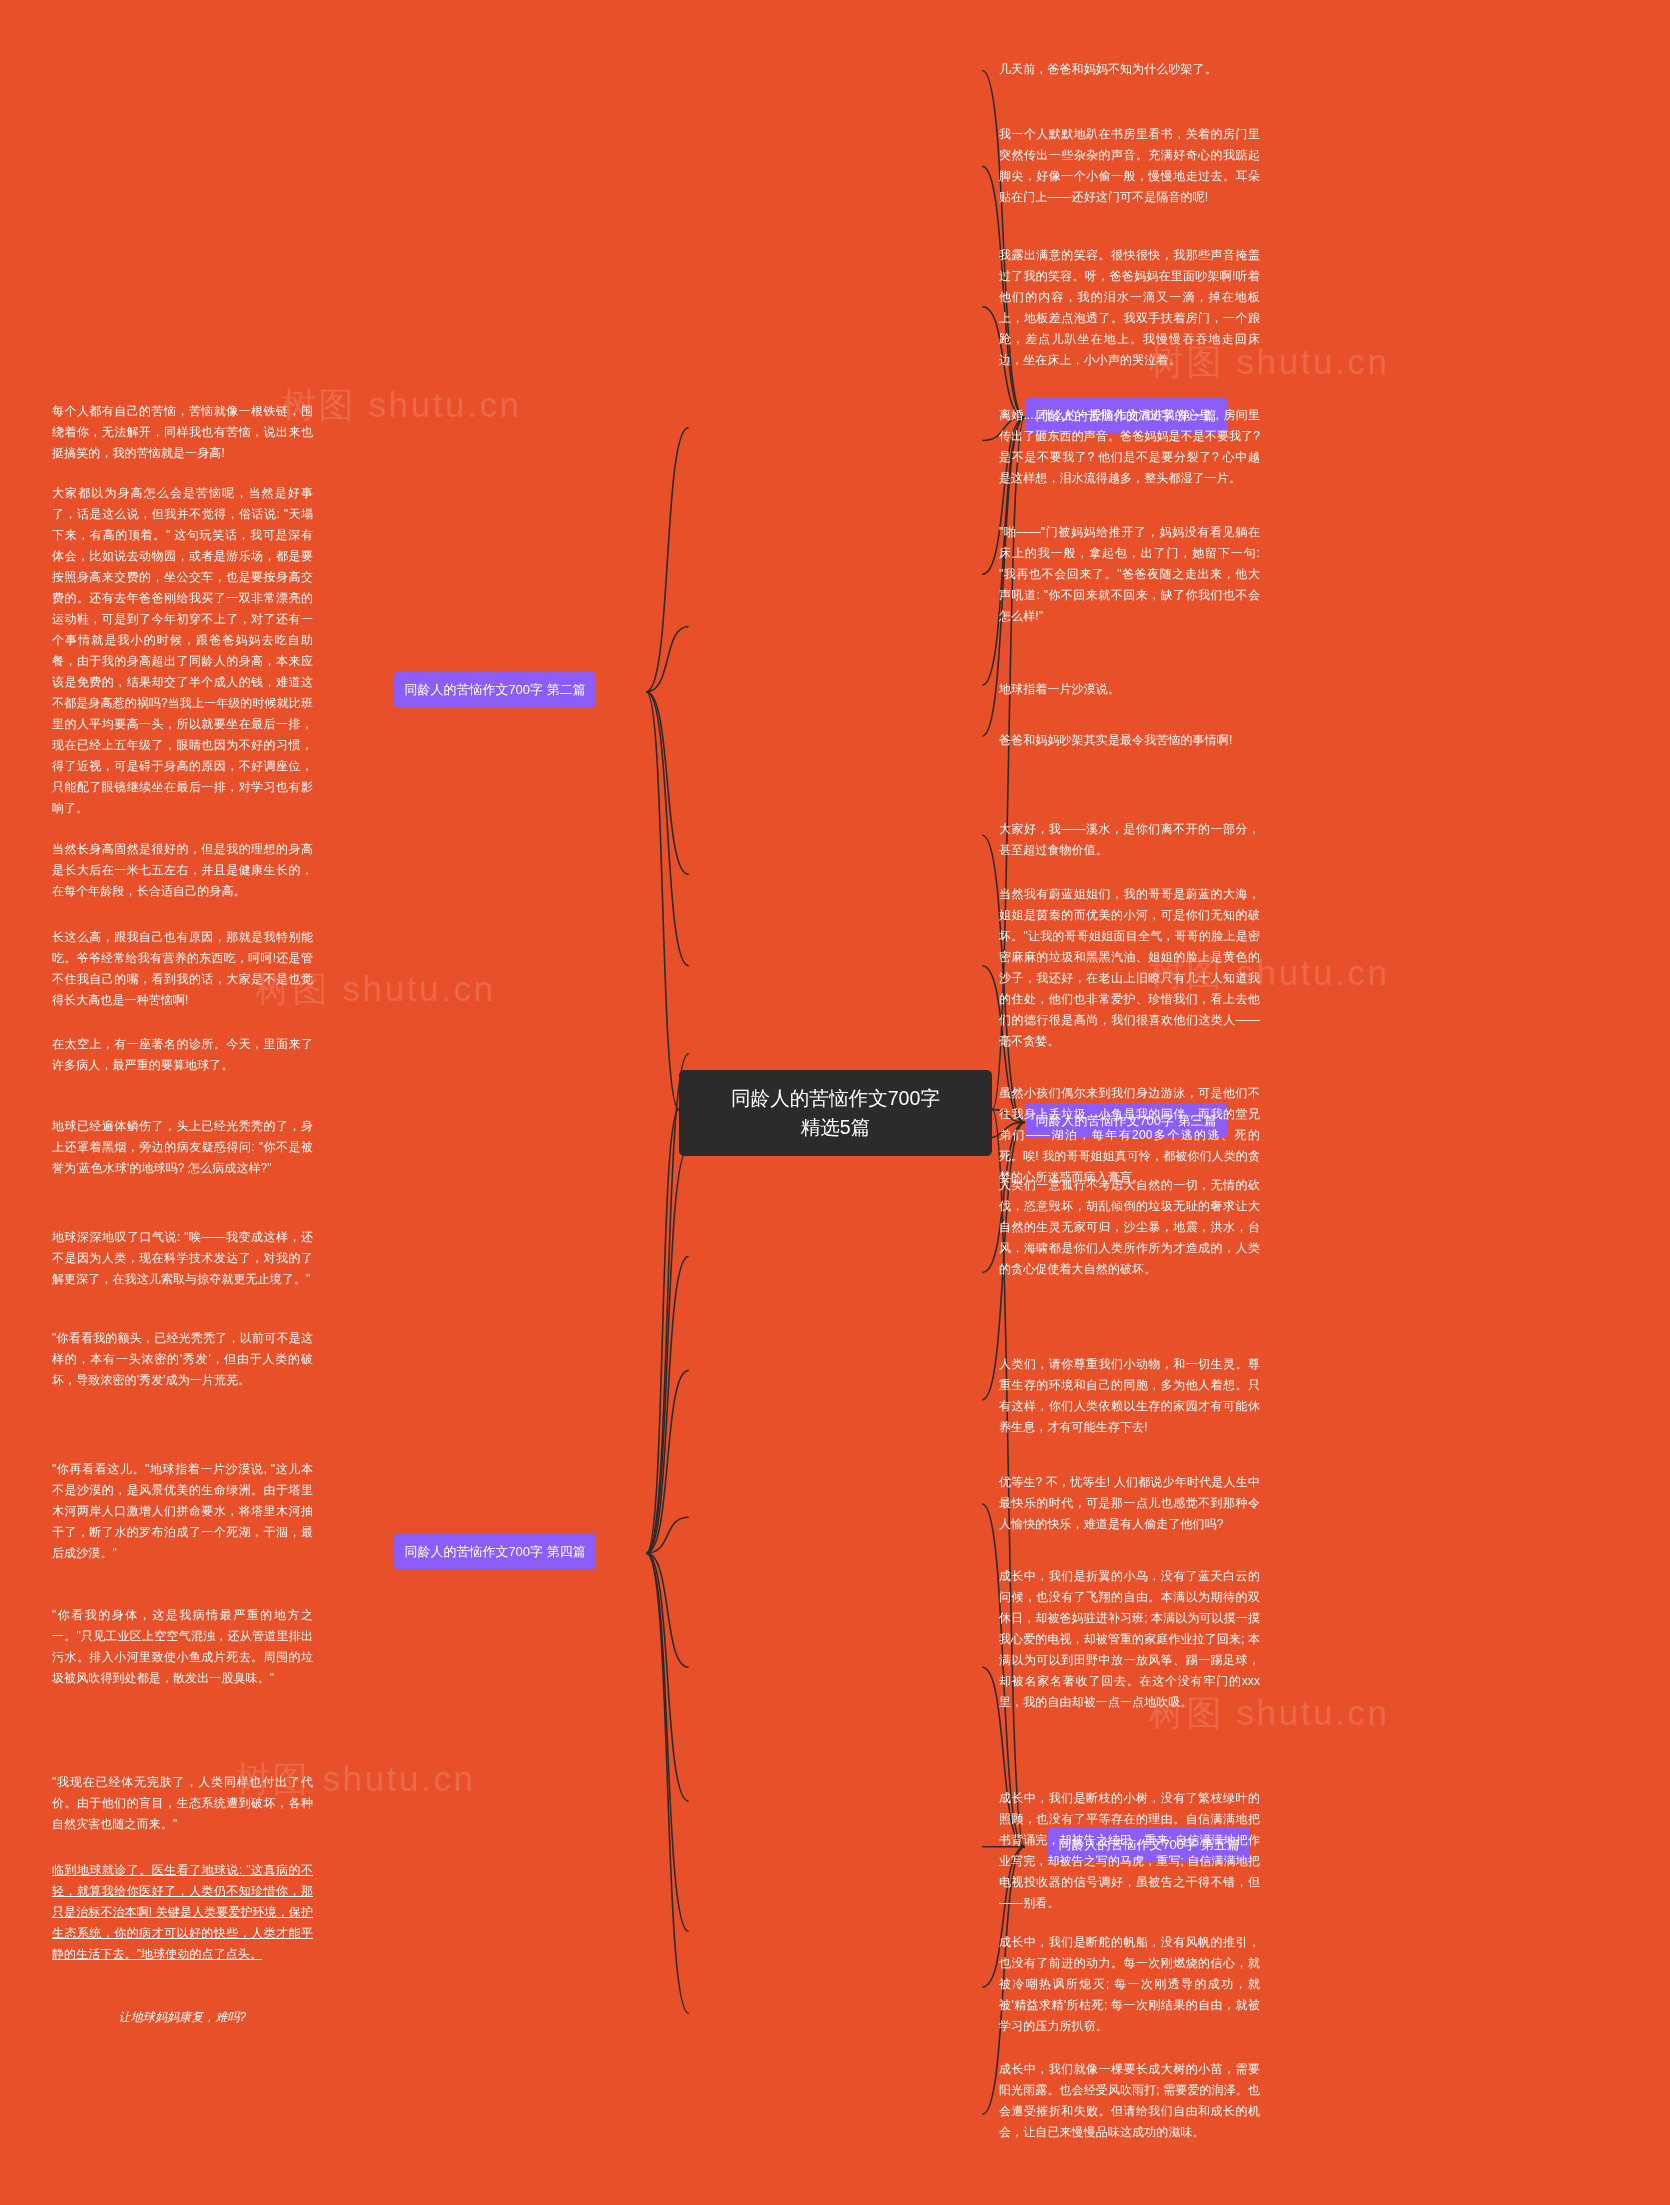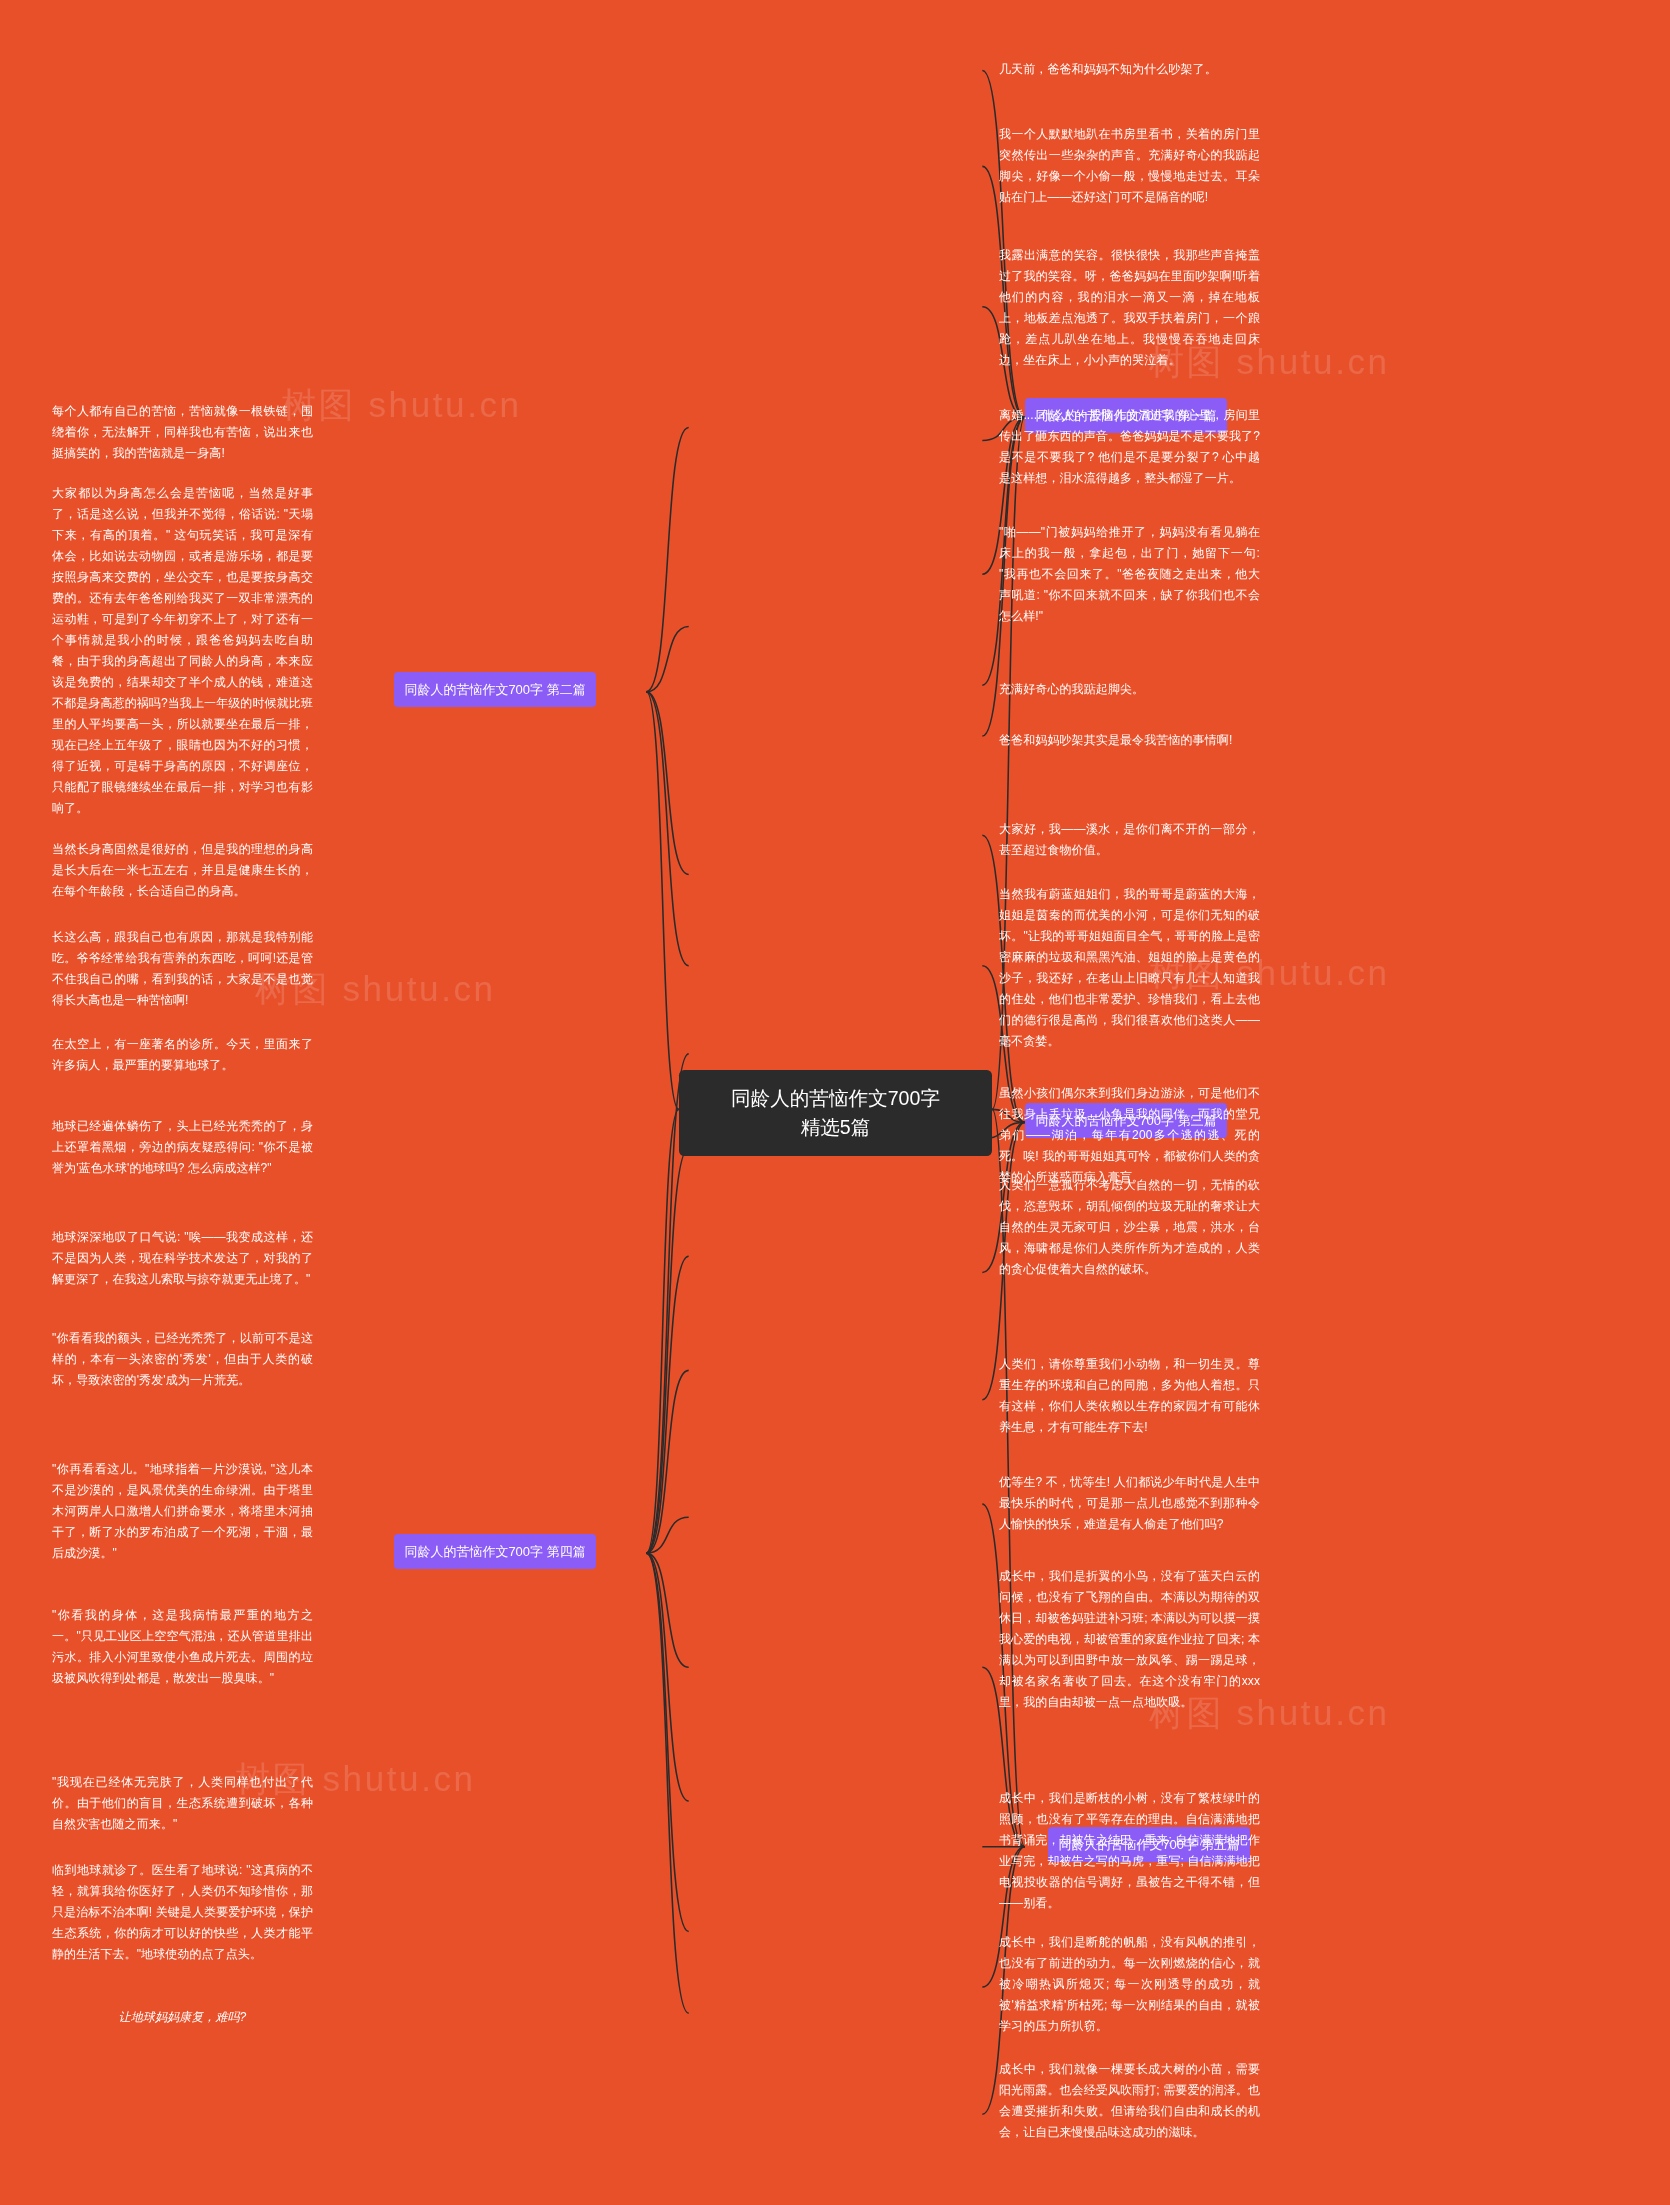--- a/index.html
+++ b/index.html
@@ -138,21 +138,21 @@
   <div class="node branch-node" style="left:394px; top:672px;">同龄人的苦恼作文700字 第二篇</div>
   <div class="node branch-node" style="left:1025px; top:1103px;">同龄人的苦恼作文700字 第三篇</div>
   <div class="node branch-node" style="left:394px; top:1534px;">同龄人的苦恼作文700字 第四篇</div>
   <div class="node branch-node" style="left:1025px; top:1827px;margin-left:23px;">同龄人的苦恼作文700字 第五篇</div>
 
   <div class="node leaf-node" style="left:999px; top:59px; width:261px;">几天前，爸爸和妈妈不知为什么吵架了。</div>
   <div class="node leaf-node" style="left:999px; top:124px; width:261px;">我一个人默默地趴在书房里看书，关着的房门里突然传出一些杂杂的声音。充满好奇心的我踮起脚尖，好像一个小偷一般，慢慢地走过去。耳朵贴在门上——还好这门可不是隔音的呢!</div>
   <div class="node leaf-node" style="left:999px; top:245px; width:261px;">我露出满意的笑容。很快很快，我那些声音掩盖过了我的笑容。呀，爸爸妈妈在里面吵架啊!听着他们的内容，我的泪水一滴又一滴，掉在地板上，地板差点泡透了。我双手扶着房门，一个踉跄，差点儿趴坐在地上。我慢慢吞吞地走回床边，坐在床上，小小声的哭泣着。</div>
   <div class="node leaf-node" style="left:999px; top:405px; width:261px;">离婚.....什么的一股脑儿的涌进我的心里，房间里传出了砸东西的声音。爸爸妈妈是不是不要我了? 是不是不要我了? 他们是不是要分裂了? 心中越是这样想，泪水流得越多，整头都湿了一片。</div>
   <div class="node leaf-node" style="left:999px; top:522px; width:261px;">"啪——"门被妈妈给推开了，妈妈没有看见躺在床上的我一般，拿起包，出了门，她留下一句: "我再也不会回来了。"爸爸夜随之走出来，他大声吼道: "你不回来就不回来，缺了你我们也不会怎么样!"</div>
-  <div class="node leaf-node" style="left:999px; top:679px; width:261px;">充满好奇心的我踮起脚尖。</div>
+  <div class="node leaf-node" style="left:999px; top:679px; width:261px;">地球指着一片沙漠说。</div>
   <div class="node leaf-node" style="left:999px; top:730px; width:261px;">爸爸和妈妈吵架其实是最令我苦恼的事情啊!</div>
 
   <div class="node leaf-node" style="left:999px; top:819px; width:261px;">大家好，我——溪水，是你们离不开的一部分，甚至超过食物价值。</div>
   <div class="node leaf-node" style="left:999px; top:884px; width:261px;">当然我有蔚蓝姐姐们，我的哥哥是蔚蓝的大海，姐姐是茵秦的而优美的小河，可是你们无知的破坏。"让我的哥哥姐姐面目全气，哥哥的脸上是密密麻麻的垃圾和黑黑汽油、姐姐的脸上是黄色的沙子，我还好，在老山上旧瞭只有几十人知道我的住处，他们也非常爱护、珍惜我们，看上去他们的德行很是高尚，我们很喜欢他们这类人——毫不贪婪。</div>
   <div class="node leaf-node" style="left:999px; top:1083px; width:261px;">虽然小孩们偶尔来到我们身边游泳，可是他们不往我身上丢垃圾、小鱼是我的同伴，而我的堂兄弟们——湖泊，每年有200多个逃的逃、死的死。唉! 我的哥哥姐姐真可怜，都被你们人类的贪婪的心所迷惑而病入膏盲。</div>
   <div class="node leaf-node" style="left:999px; top:1175px; width:261px;">人类们一意孤行不考虑大自然的一切，无情的砍伐，恣意毁坏，胡乱倾倒的垃圾无耻的奢求让大自然的生灵无家可归，沙尘暴，地震，洪水，台风，海啸都是你们人类所作所为才造成的，人类的贪心促使着大自然的破坏。</div>
   <div class="node leaf-node" style="left:999px; top:1354px; width:261px;">人类们，请你尊重我们小动物，和一切生灵。尊重生存的环境和自己的同胞，多为他人着想。只有这样，你们人类依赖以生存的家园才有可能休养生息，才有可能生存下去!</div>
 
   <div class="node leaf-node" style="left:999px; top:1472px; width:261px;">优等生? 不，忧等生! 人们都说少年时代是人生中最快乐的时代，可是那一点儿也感觉不到那种令人愉快的快乐，难道是有人偷走了他们吗?</div>
   <div class="node leaf-node" style="left:999px; top:1566px; width:261px;">成长中，我们是折翼的小鸟，没有了蓝天白云的问候，也没有了飞翔的自由。本满以为期待的双休日，却被爸妈驻进补习班; 本满以为可以摸一摸我心爱的电视，却被管重的家庭作业拉了回来; 本满以为可以到田野中放一放风筝、踢一踢足球，却被名家名著收了回去。在这个没有牢门的xxx里，我的自由却被一点一点地吹吸。</div>
@@ -165,17 +165,17 @@
   <div class="node leaf-node" style="left:52px; top:839px; width:261px;">当然长身高固然是很好的，但是我的理想的身高是长大后在一米七五左右，并且是健康生长的，在每个年龄段，长合适自己的身高。</div>
   <div class="node leaf-node" style="left:52px; top:927px; width:261px;">长这么高，跟我自己也有原因，那就是我特别能吃。爷爷经常给我有营养的东西吃，呵呵!还是管不住我自己的嘴，看到我的话，大家是不是也觉得长大高也是一种苦恼啊!</div>
 
   <div class="node leaf-node" style="left:52px; top:1034px; width:261px;">在太空上，有一座著名的诊所。今天，里面来了许多病人，最严重的要算地球了。</div>
   <div class="node leaf-node" style="left:52px; top:1116px; width:261px;">地球已经遍体鳞伤了，头上已经光秃秃的了，身上还罩着黑烟，旁边的病友疑惑得问: "你不是被誉为'蓝色水球'的地球吗? 怎么病成这样?"</div>
   <div class="node leaf-node" style="left:52px; top:1227px; width:261px;">地球深深地叹了口气说: "唉——我变成这样，还不是因为人类，现在科学技术发达了，对我的了解更深了，在我这儿索取与掠夺就更无止境了。"</div>
   <div class="node leaf-node" style="left:52px; top:1328px; width:261px;">"你看看我的额头，已经光秃秃了，以前可不是这样的，本有一头浓密的'秀发'，但由于人类的破坏，导致浓密的'秀发'成为一片荒芜。</div>
   <div class="node leaf-node" style="left:52px; top:1459px; width:261px;">"你再看看这儿。"地球指着一片沙漠说, "这儿本不是沙漠的，是风景优美的生命绿洲。由于塔里木河两岸人口激增人们拼命要水，将塔里木河抽干了，断了水的罗布泊成了一个死湖，干涸，最后成沙漠。"</div>
   <div class="node leaf-node" style="left:52px; top:1605px; width:261px;">"你看我的身体，这是我病情最严重的地方之一。"只见工业区上空空气混浊，还从管道里排出污水。排入小河里致使小鱼成片死去。周围的垃圾被风吹得到处都是，散发出一股臭味。"</div>
   <div class="node leaf-node" style="left:52px; top:1772px; width:261px;">"我现在已经体无完肤了，人类同样也付出了代价。由于他们的盲目，生态系统遭到破坏，各种自然灾害也随之而来。"</div>
-  <div class="node leaf-node" style="left:52px; top:1860px; width:261px;">临到地球就诊了。医生看了地球说: "这真病的不轻，就算我给你医好了，人类仍不知珍惜你，那只是治标不治本啊! 关键是人类要爱护环境，保护生态系统，你的病才可以好的快些，人类才能平静的生活下去。"地球使劲的点了点头。</div>
+  <div class="node leaf-node" style="left:52px; top:1860px; width:261px;text-decoration:underline;">临到地球就诊了。医生看了地球说: "这真病的不轻，就算我给你医好了，人类仍不知珍惜你，那只是治标不治本啊! 关键是人类要爱护环境，保护生态系统，你的病才可以好的快些，人类才能平静的生活下去。"地球使劲的点了点头。</div>
   <div class="node leaf-node center" style="left:52px; top:2007px; width:261px;">让地球妈妈康复，难吗?</div>
 
 </div>
 
 
 </body></html>

